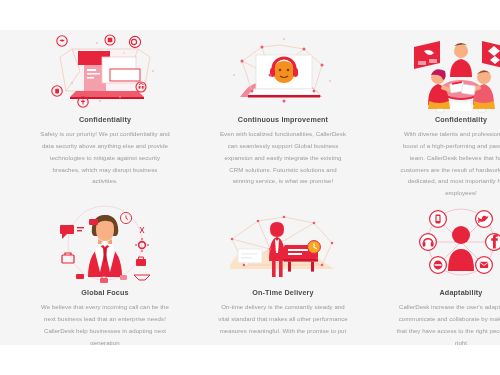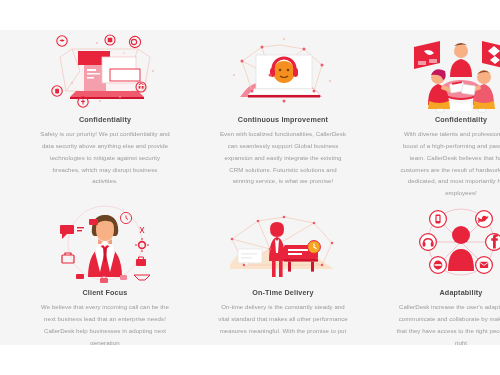--- a/index.html
+++ b/index.html
@@ -217,21 +217,21 @@
             <path d="M94 76 h16 l-5 5 h-6z" fill="none" stroke="#e8243c" stroke-width="1"></path>
             <rect x="22" y="56" width="12" height="8" rx="1" fill="none" stroke="#e8243c" stroke-width="1.2"></rect>
             <path d="M25 56 v-2 h6 v2" fill="none" stroke="#e8243c" stroke-width="1.2"></path>
             <rect x="36" y="75" width="8" height="5" rx="1"></rect>
             <rect x="60" y="79" width="8" height="5" rx="1" fill="#ef5a6d"></rect>
             <path d="M62 79 v-1.6 h4 v1.6" fill="none" stroke="#ef5a6d" stroke-width="1"></path>
             <rect x="80" y="76" width="7" height="5" rx="1" fill="#f4889b"></rect>
           </g>
         </svg>
       </div>
-      <div class="c-title">Client Focus</div>
+      <div class="c-title">Global Focus</div>
       <div class="c-body">We believe that every incoming call can be the next business lead that an enterprise needs! CallerDesk help businesses in adopting next generation</div>
     </div>
 
     <div class="card row2">
       <div class="art">
         <svg width="130" height="86" viewBox="0 0 130 86">
           <path d="M12 66 Q26 42 40 60 Q54 40 66 58 Q82 38 104 62 L116 70 L12 70 Z" fill="#fbe3c9"></path>
           <g fill="none" stroke="#f3c9b4" stroke-width="0.7">
             <path d="M14 40 L40 22 L66 18 L96 24 L114 44 L104 66 L26 66 Z"></path>
             <path d="M40 22 L52 50 L96 24 M14 40 L52 50 L26 66 M52 50 L104 66"></path>

